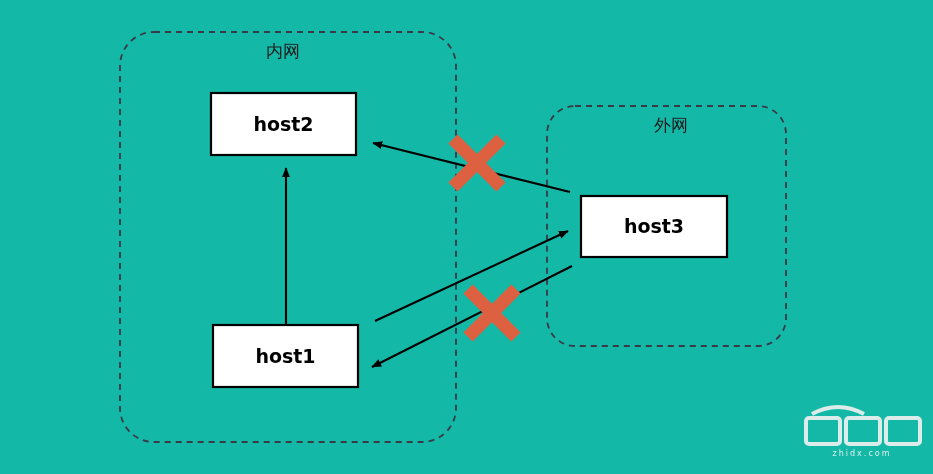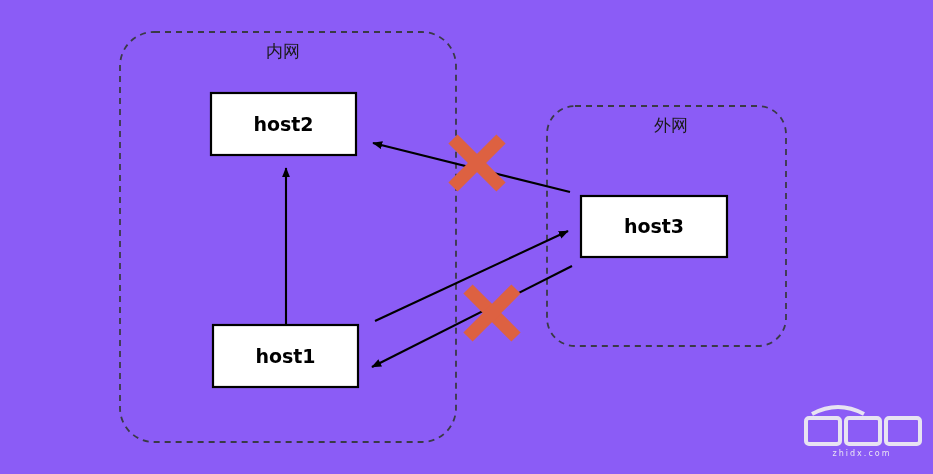--- a/index.html
+++ b/index.html
@@ -72,21 +72,21 @@
     font-family: "DejaVu Sans", "Liberation Sans", sans-serif;
     font-size: 8px;
     letter-spacing: 2px;
     fill: #f3f3f3;
     text-anchor: middle;
   }
 </style>
 </head>
 <body>
 
-<div id="canvas-root" style="width: 933px; height: 474px; background: #8b5cf6;">
+<div id="canvas-root" style="width: 933px; height: 474px; background: #14b8a6;">
 
   <svg id="diagram-svg" viewBox="0 0 933 474" xmlns="http://www.w3.org/2000/svg" style="width: 933px; height: 474px;">
 
     <defs>
       <marker id="arrowhead-solid" markerWidth="11" markerHeight="11" refX="9.2" refY="4" orient="auto" markerUnits="userSpaceOnUse">
         <path d="M0,0 L10,4 L0,8 z" fill="#000000"></path>
       </marker>
     </defs>
 
     <g>

